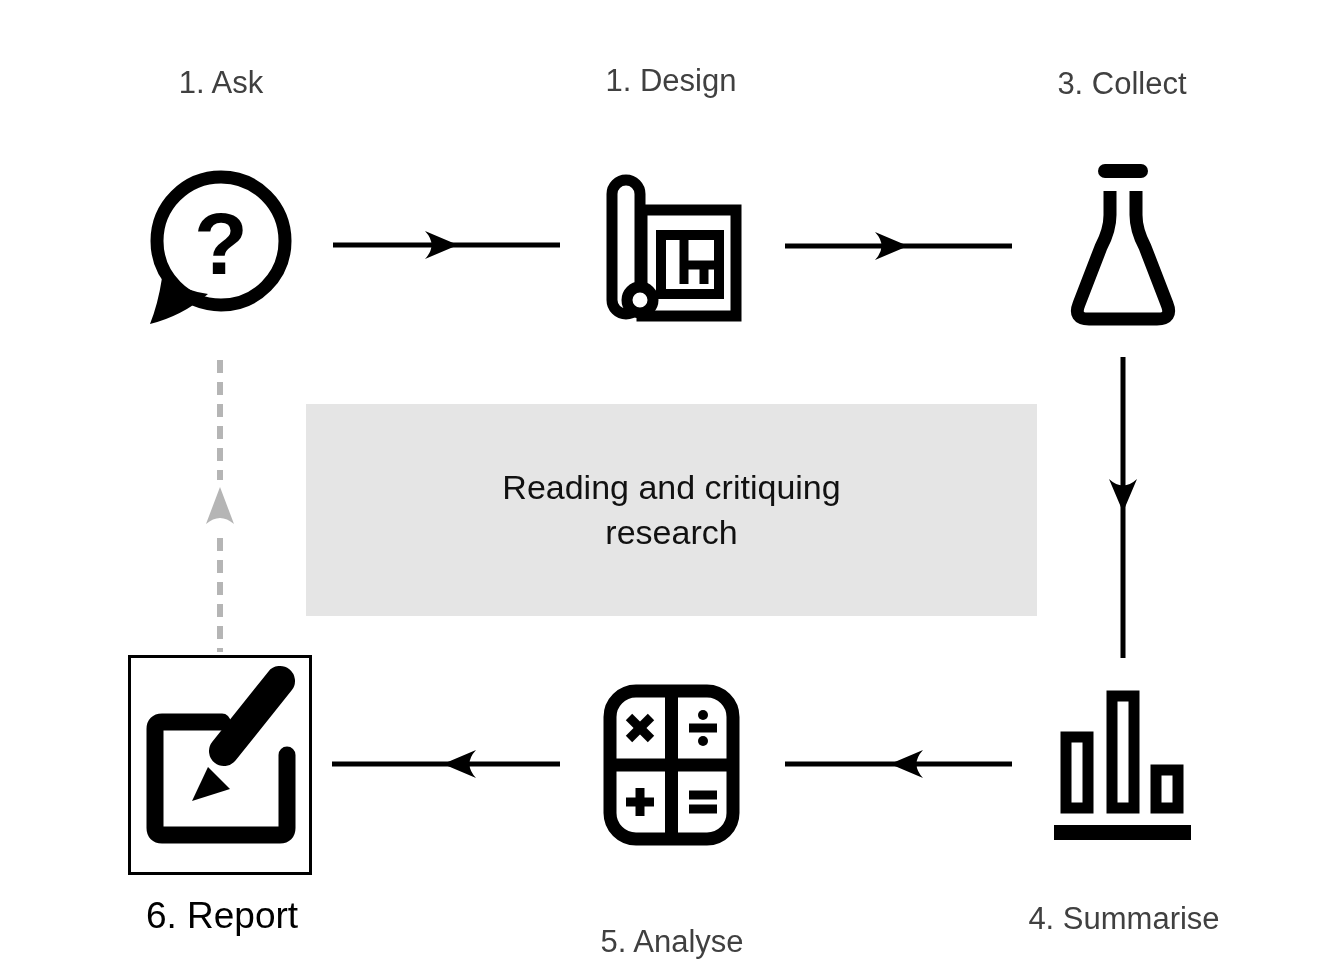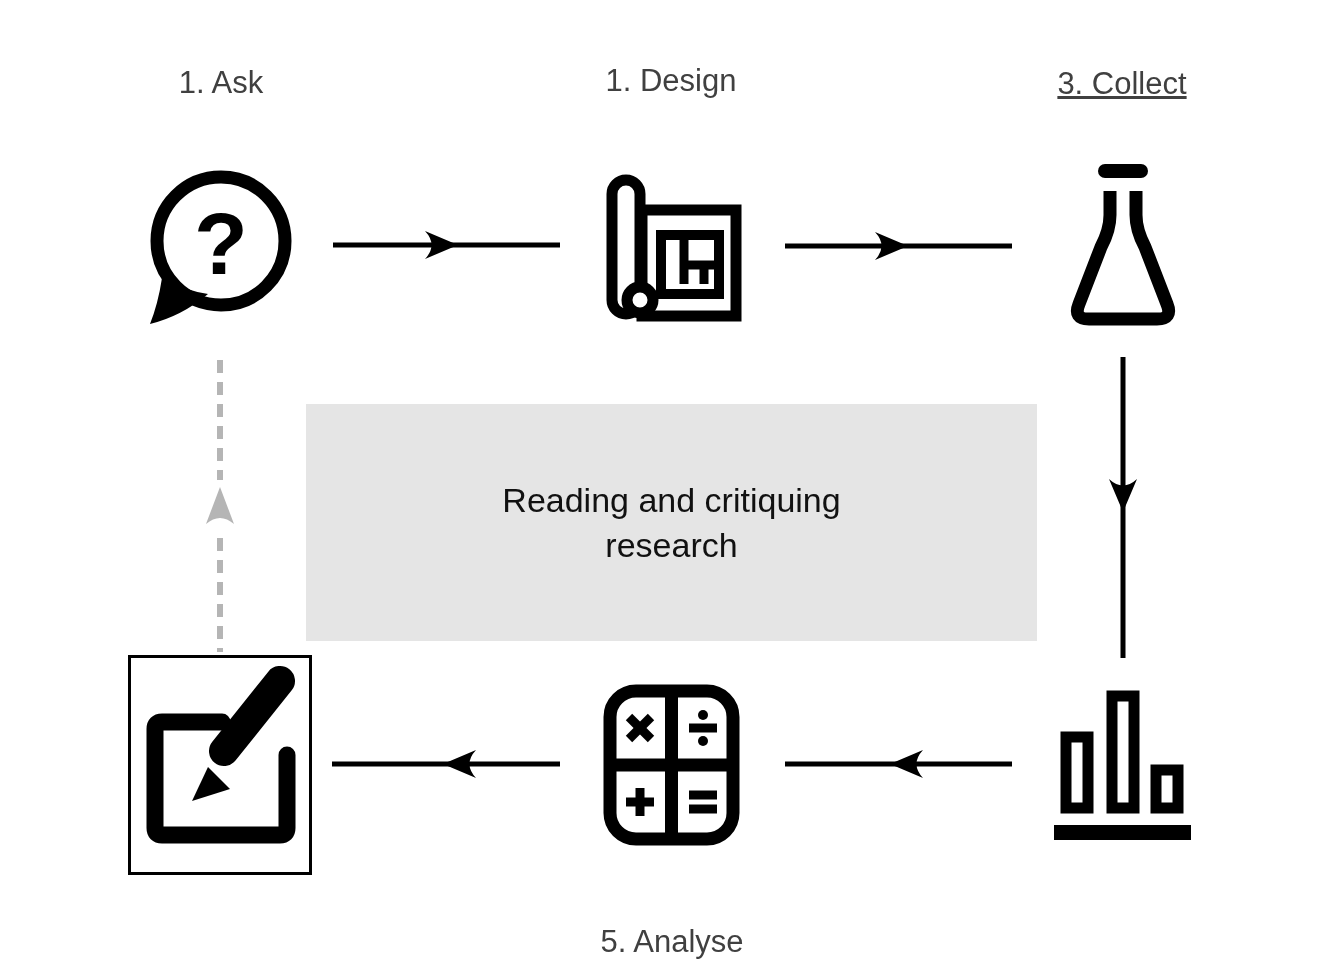--- a/index.html
+++ b/index.html
@@ -19,42 +19,44 @@
     color:#404040;
     white-space:nowrap;
   }
   #label-report{
     font-size:37px;
     color:#000000;
   }
   #note-box{
     position:absolute;
     left:306px;top:404px;
-    width:731px;height:237px;
+    width:731px;height:212px;
     background:#e5e5e5;
     display:flex;align-items:center;justify-content:center;
   }
   #note-text{
     max-width:460px;
     text-align:center;
     font-size:34px;
     line-height:45px;
     color:#111111;
   }
   svg{display:block;}
 </style>
 </head>
 <body>
 
 <div class="canvas">
 
   <div class="step-label" id="label-ask" style="left:221px;top:67px;">1. Ask</div>
   <div class="step-label" id="label-design" style="left:671px;top:65px;">1. Design</div>
-  <div class="step-label" id="label-collect" style="left:1122px;top:68px;text-decoration:underline;">3. Collect</div>
+  <div class="step-label" id="label-collect" style="left:1122px;top:68px;">3. Collect</div>
+  <div class="step-label" id="label-summarise" style="left:1124px;top:903px;">4. Summarise</div>
   <div class="step-label" id="label-analyse" style="left:672px;top:902px;margin-top:24px;">5. Analyse</div>
+  <div class="step-label" id="label-report" style="left:222px;top:897px;">6. Report</div>
 
   <div id="note-box">
     <div id="note-text">Reading and critiquing research</div>
   </div>
 
   <svg class="abs" style="left:0;top:0;" width="1344" height="960" viewBox="0 0 1344 960">
 
     <g>
       <line x1="333" y1="245" x2="560" y2="245" stroke="#000" stroke-width="5"></line>
       <path d="M458,245 L425,231 Q438,245 425,259 Z" fill="#000"></path>

